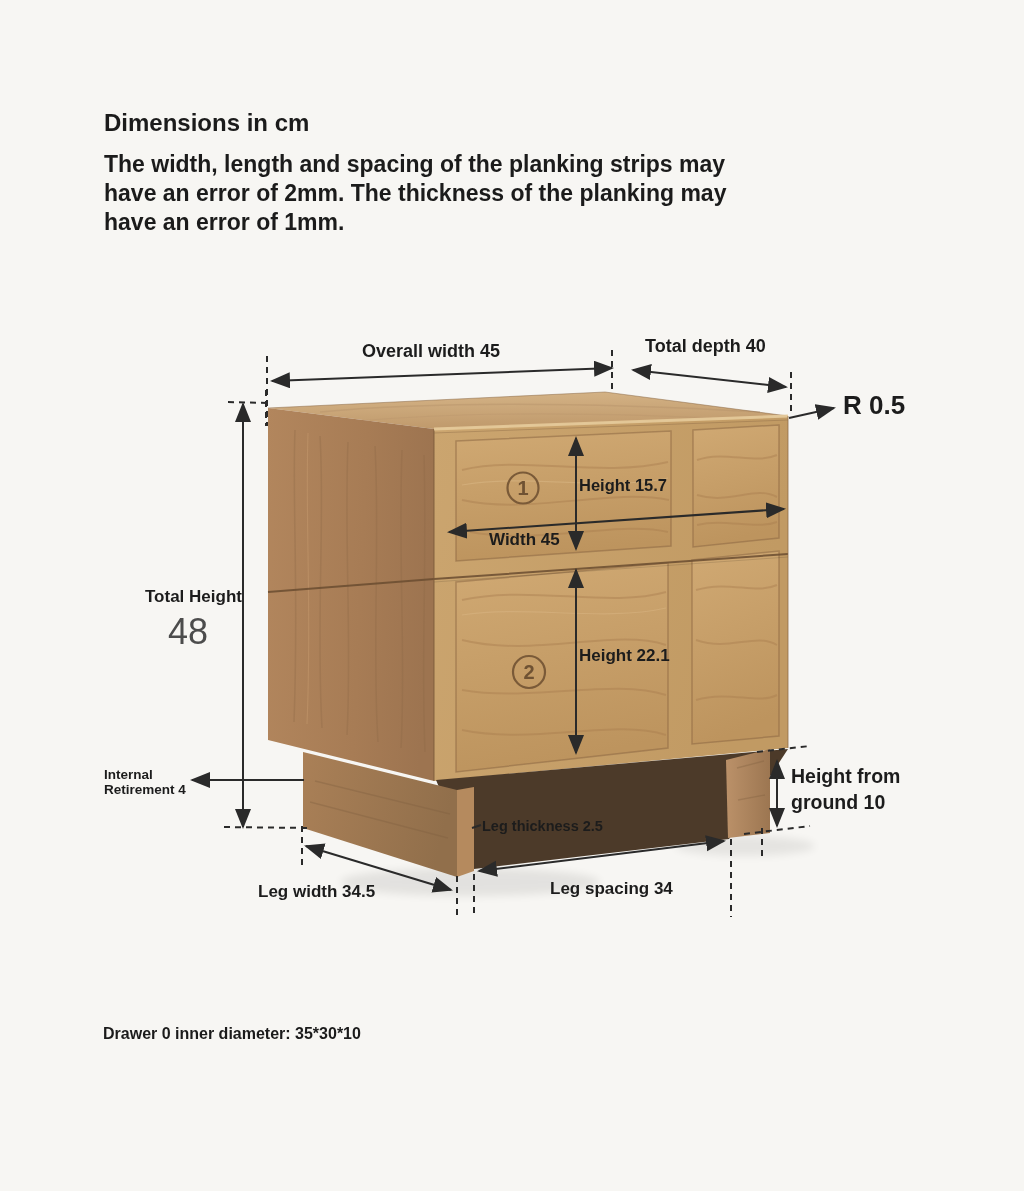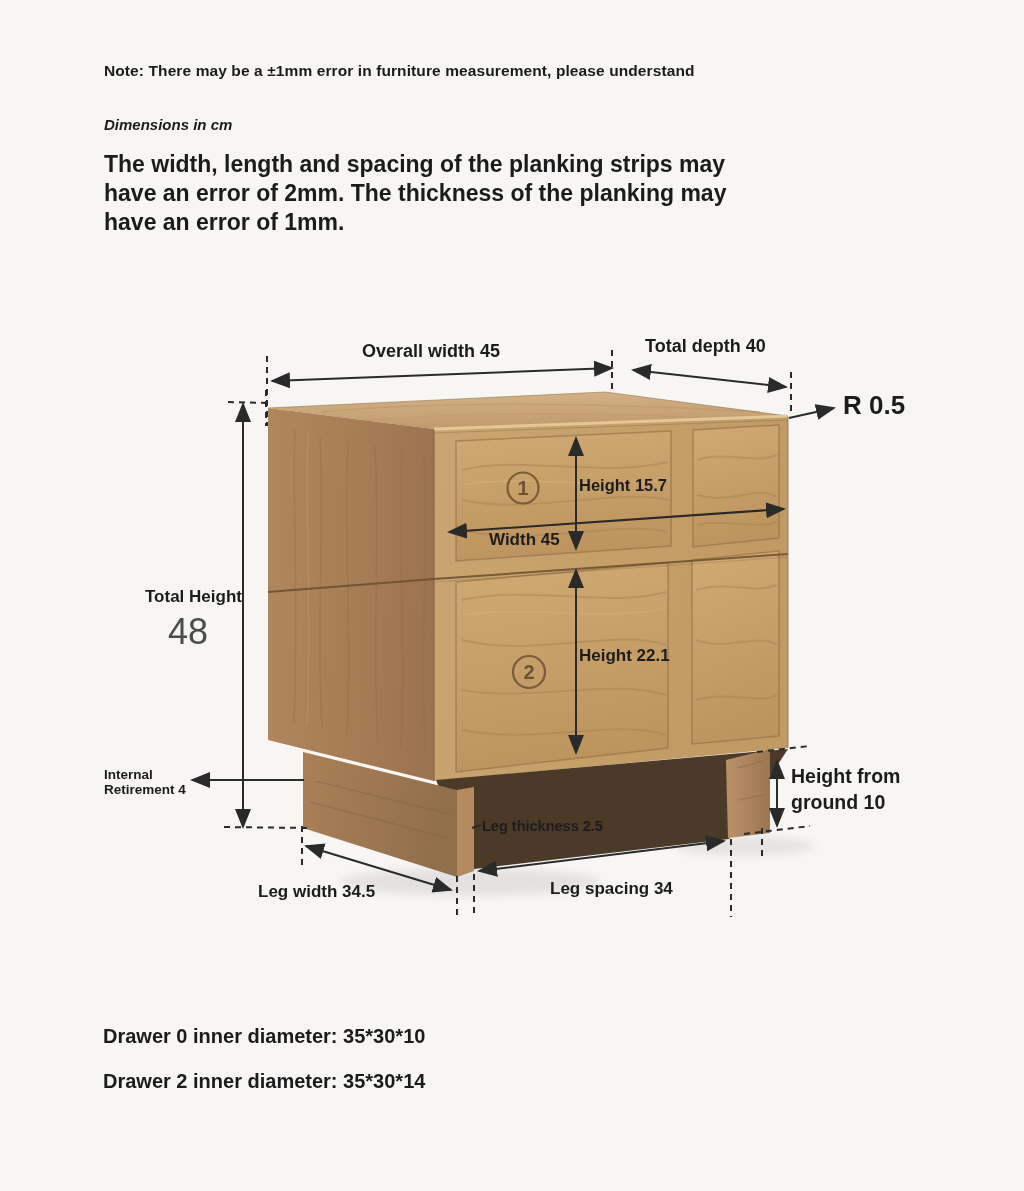--- a/index.html
+++ b/index.html
@@ -6,44 +6,43 @@
   .page{
     position:relative;
     width:1024px;height:1191px;
     background:#f7f6f3;
     font-family:"Liberation Sans",sans-serif;
     color:#1b1b1b;
     overflow:hidden;
   }
   .abs{position:absolute;}
   .note{left:104px;top:62px;font-size:15.5px;font-weight:bold;letter-spacing:0.1px;}
-  .units-title{left:104px;top:116px;font-size:15px;font-weight:bold;font-style:italic;}
+  .units-title{left:104px;top:109px;font-size:24px;font-weight:bold;}
   .tolerance{left:104px;top:150px;width:648px;font-size:23px;font-weight:bold;line-height:1.26;}
-  .footer-line1{left:103px;top:1025px;font-size:20px;font-weight:bold;}
+  .footer-line1{left:103px;top:1025px;font-size:16px;font-weight:bold;}
   .footer-line2{left:103px;top:1070px;font-size:20px;font-weight:bold;}
   svg{position:absolute;left:0;top:0;}
   svg text{font-family:"Liberation Sans",sans-serif;fill:#1c1c1c;font-weight:bold;}
   .t18{font-size:18px;}
   .t17{font-size:17px;}
   .t16{font-size:16.5px;}
   .t14{font-size:14.5px;}
   .t13{font-size:13.5px;}
   .t19{font-size:19.5px;}
   .t26{font-size:26px;font-weight:600;}
   .t36{font-size:36px;font-weight:400;fill:#4c4c4c;}
   .marker-num{font-size:20px;fill:#6f5233;}
   .dim{stroke:#2a2a2a;stroke-width:2;fill:none;}
   .dash{stroke:#2a2a2a;stroke-width:2;fill:none;stroke-dasharray:6 5;}
 </style>
 </head>
 <body>
 
 <div class="page">
 
-  <div class="abs note">Note: There may be a ±1mm error in furniture measurement, please understand</div>
   <div class="abs units-title">Dimensions in cm</div>
   <div class="abs tolerance">The width, length and spacing of the planking strips may have an error of 2mm. The thickness of the planking may have an error of 1mm.</div>
 
   <svg width="1024" height="1191" viewBox="0 0 1024 1191">
     <defs>
       <marker id="arrE" markerWidth="11" markerHeight="10" refX="9" refY="4" orient="auto">
         <path d="M0,0 L10,4 L0,8 Z" fill="#2a2a2a"></path>
       </marker>
       <marker id="arrS" markerWidth="11" markerHeight="10" refX="9" refY="4" orient="auto-start-reverse">
         <path d="M0,0 L10,4 L0,8 Z" fill="#2a2a2a"></path>
@@ -205,15 +204,14 @@
         <text class="marker-num" x="523" y="495" text-anchor="middle">1</text>
       </g>
       <g>
         <circle cx="529" cy="672" r="16" fill="none" stroke="#7a5a38" stroke-width="2.2"></circle>
         <text class="marker-num" x="529" y="679" text-anchor="middle">2</text>
       </g>
     </g>
   </svg>
 
   <div class="abs footer-line1">Drawer 0 inner diameter: 35*30*10</div>
-  <div class="abs footer-line2">Drawer 2 inner diameter: 35*30*14</div>
 
 </div>
 
 </body></html>

